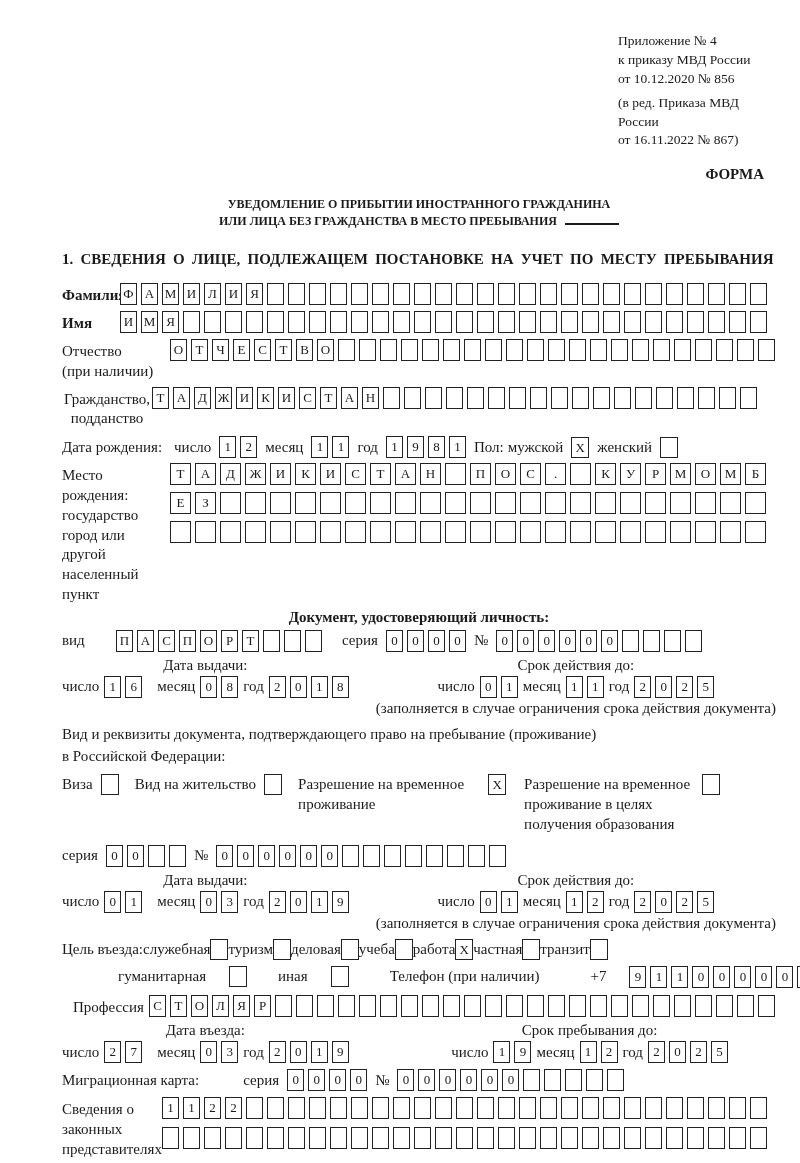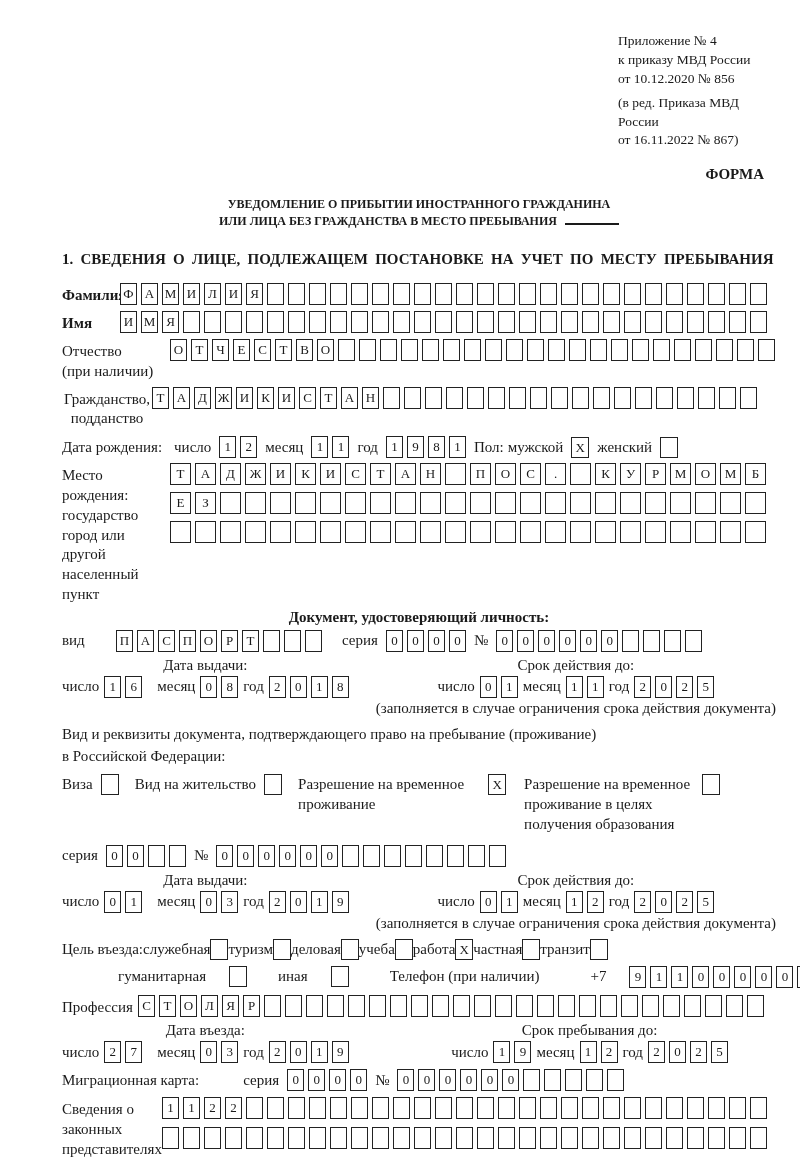--- a/index.html
+++ b/index.html
@@ -20,21 +20,21 @@
 
   
   .title { text-align: center; font-weight: bold; font-size: 12px; margin-top: 13px; line-height: 1.42; }
   .blank { display: inline-block; width: 54px; border-bottom: 2px solid #1a1a1a; height: 0.9em; margin-left: 8px; }
   .sec-heading { font-weight: bold; font-size: 15px; margin-top: 21px; word-spacing: 3.5px; white-space: nowrap; }
 
   
   .frow { display: flex; align-items: flex-start; margin-top: 5px; }
   .flabel { flex: 0 0 auto; padding-top: 3px; line-height: 1.32; }
   .lw58 { width: 58px; font-weight: bold; } .lw90 { width: 90px; text-align: center; } .lw108 { width: 108px; }
-  .lw46 { width: 46px; } .lw76 { width: 76px; } .lw100 { width: 100px; }
+  .lw46 { width: 46px; } .lw76 { width: 76px; margin-left: 11px; } .lw100 { width: 100px; }
 
   .cells { display: flex; gap: 4px; flex: 0 0 auto; }
   .cell {
     width: 17px; height: 22px; flex: 0 0 auto;
     border: 1px solid #222; background: #fff;
     font-size: 13px; text-align: center; line-height: 20px;
   }
   .cells.wide .cell { width: 21px; }
   .vstack { display: flex; flex-direction: column; gap: 7px; }
 

